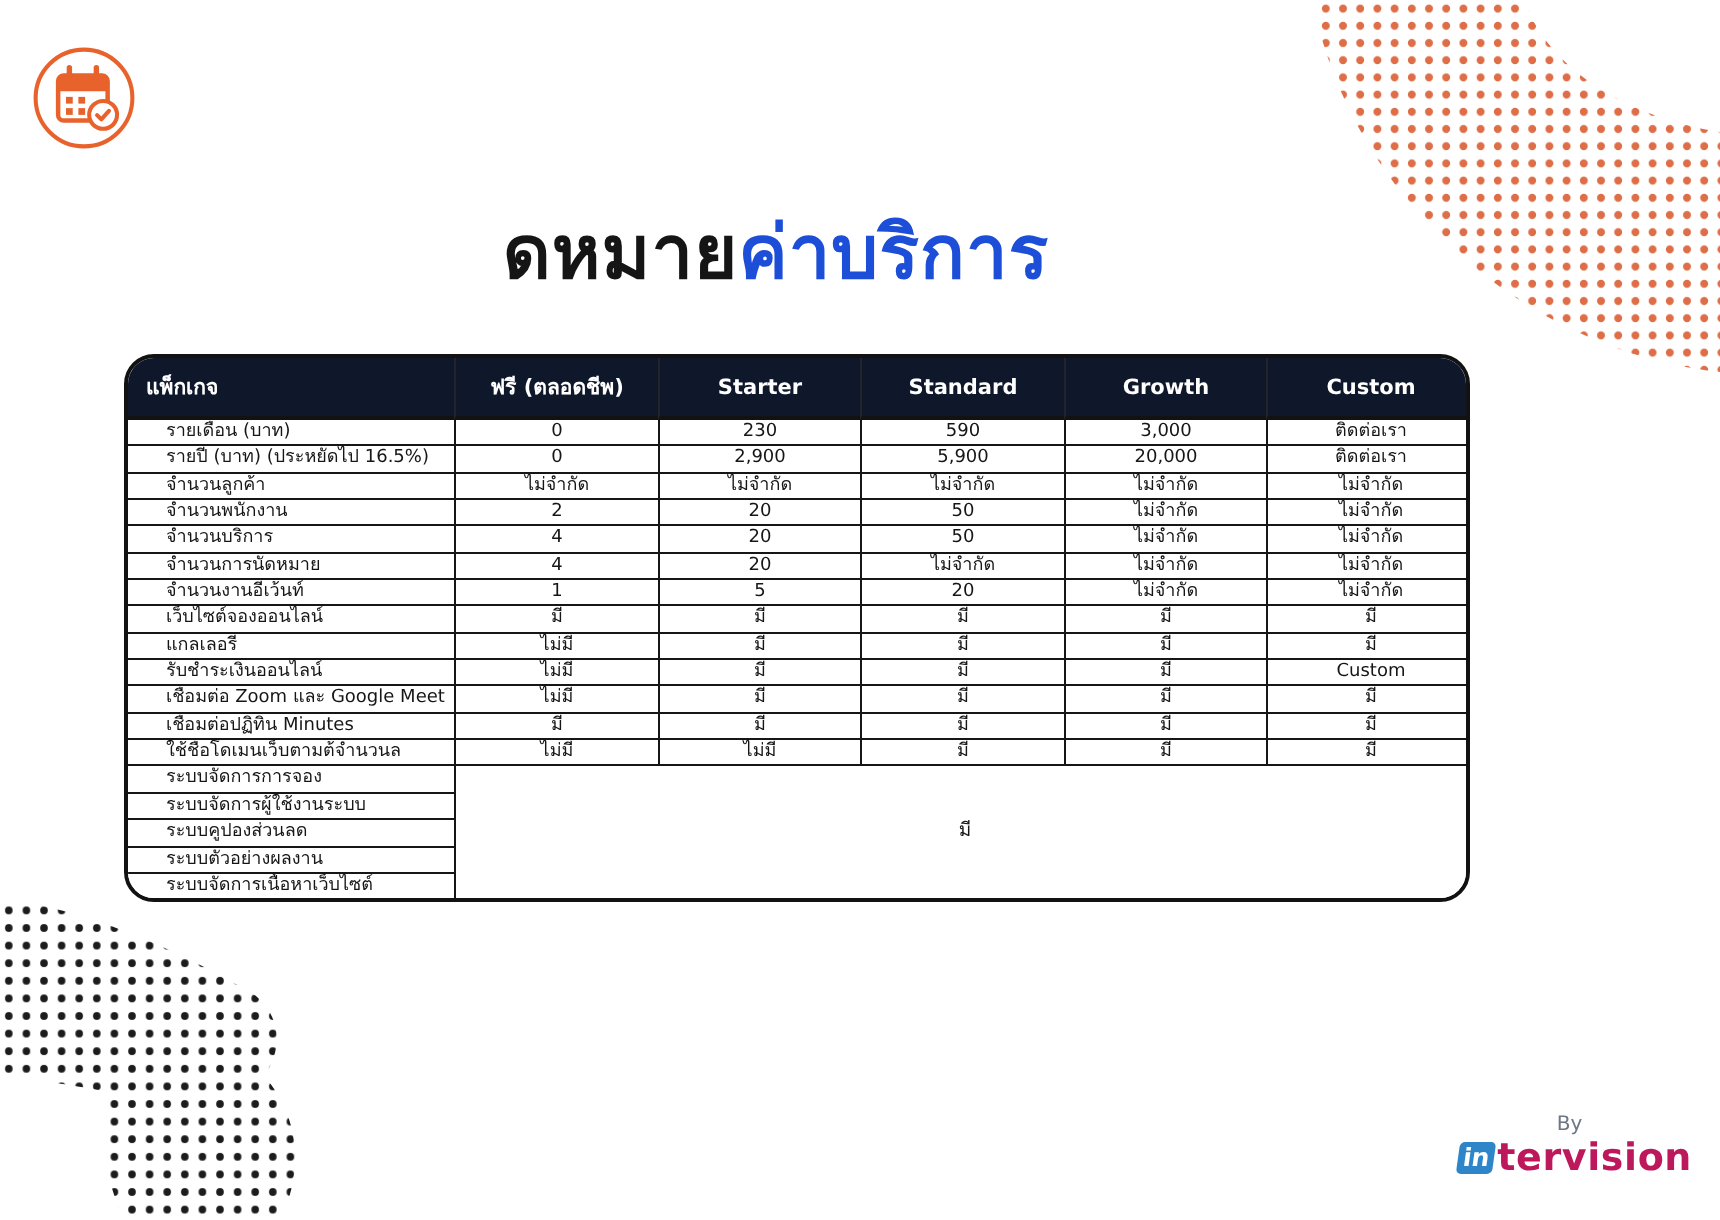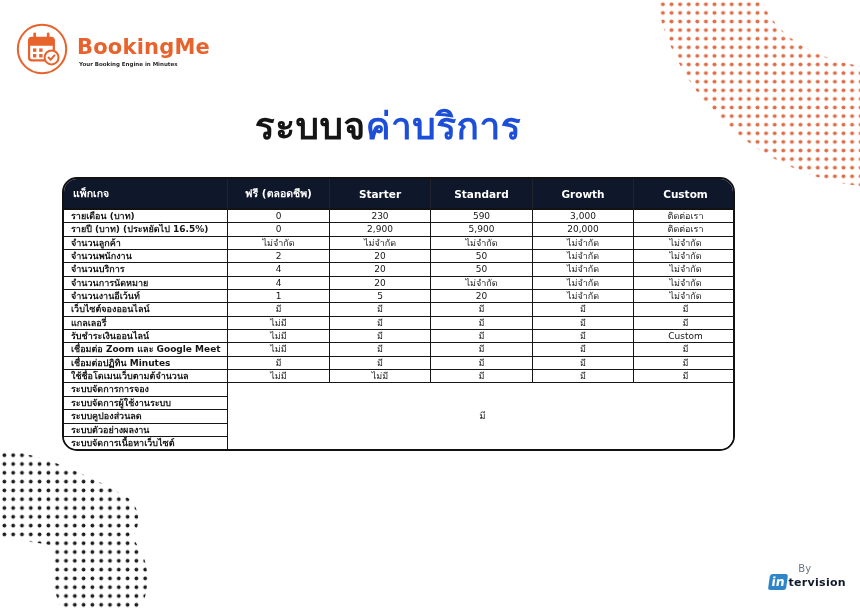--- a/index.html
+++ b/index.html
@@ -44,34 +44,34 @@
     border-bottom: 2px solid #121212;
   }
   thead th:first-child { text-align: left; padding-left: 9px; }
   thead th + th { border-left: 1.5px solid #24222a; }
   tbody td {
     height: 12.1px; padding: 1px 4px; font-size: 9px; line-height: 1.15;
     vertical-align: middle; border-top: 1px solid #161616; background: #fff;
   }
   tbody tr:first-child td { border-top: none; }
   tbody td + td { border-left: 1px solid #161616; }
-  td.label-cell { font-weight: bold; padding-left: 7px; white-space: nowrap; overflow: hidden; }
+  td.label-cell { font-weight: normal; padding-left: 19px; white-space: nowrap; overflow: hidden; }
   td.value-cell { text-align: center; }
   td.merged-cell { text-align: center; vertical-align: middle; font-size: 9.5px; }
 
   
   .footer { position: absolute; right: 14px; bottom: 20px; display: flex; align-items: center; flex-direction: column; }
   .by-label { font-size: 10px; color: #6d7683; margin-right: 6px; }
   .iv-logo { display: flex; align-items: center; font-weight: bold; }
   .iv-in {
     display: inline-block; background: #2E86C9; color: #fff; font-size: 12.5px;
     padding: 0px 2.5px 1px 2.5px; border-radius: 2.5px; transform: skewX(-8deg);
     margin-right: 1px;
   }
-  .iv-rest { color: #0f172a; font-size: 11px; letter-spacing: 0.3px; }
+  .iv-rest { color: #be185d; font-size: 19px; letter-spacing: 0.3px; }
 </style>
 </head>
 <body>
 
 <svg class="dots-tr" width="210" height="195" aria-hidden="true">
   <defs>
     <pattern id="dotsOrange" width="8.6" height="8.6" patternUnits="userSpaceOnUse">
       <circle cx="4.3" cy="4.3" r="2" fill="#DE6E47"></circle>
     </pattern>
   </defs>
@@ -94,28 +94,24 @@
     <path d="M12.5,16.5 a2.5,2.5 0 0 1 2.5,-2.5 h17 a2.5,2.5 0 0 1 2.5,2.5 v4.5 h-22 Z" fill="#E8622C"></path>
     <line x1="17.5" y1="10.5" x2="17.5" y2="15" stroke="#E8622C" stroke-width="2.4" stroke-linecap="round"></line>
     <line x1="29.5" y1="10.5" x2="29.5" y2="15" stroke="#E8622C" stroke-width="2.4" stroke-linecap="round"></line>
     <rect x="16" y="23.5" width="3" height="3" fill="#E8622C"></rect>
     <rect x="21.5" y="23.5" width="3" height="3" fill="#E8622C"></rect>
     <rect x="16" y="28.5" width="3" height="3" fill="#E8622C"></rect>
     <rect x="21.5" y="28.5" width="3" height="3" fill="#E8622C"></rect>
     <circle cx="32.5" cy="31.5" r="6.2" fill="#fff" stroke="#E8622C" stroke-width="1.8"></circle>
     <path d="M29.8,31.6 l1.9,1.9 l3.4,-3.8" fill="none" stroke="#E8622C" stroke-width="1.8" stroke-linecap="round" stroke-linejoin="round"></path>
   </svg>
-  <div class="brand-text">
-    <div class="brand-name">BookingMe</div>
-    <div class="brand-tagline">Your Booking Engine in Minutes</div>
-  </div>
 </div>
 
 <div class="page-title">
-  <span class="t-black">ระบบจ</span><span class="t-orange">ค่าบริการ</span>
+  <span class="t-black">ดหมาย</span><span class="t-orange">ค่าบริการ</span>
 </div>
 
 <div class="table-wrap">
   <table>
     <colgroup>
       <col style="width:163px">
         <col style="width:102px">
         <col style="width:101px">
       <col style="width:102px">
         <col style="width:101px">

